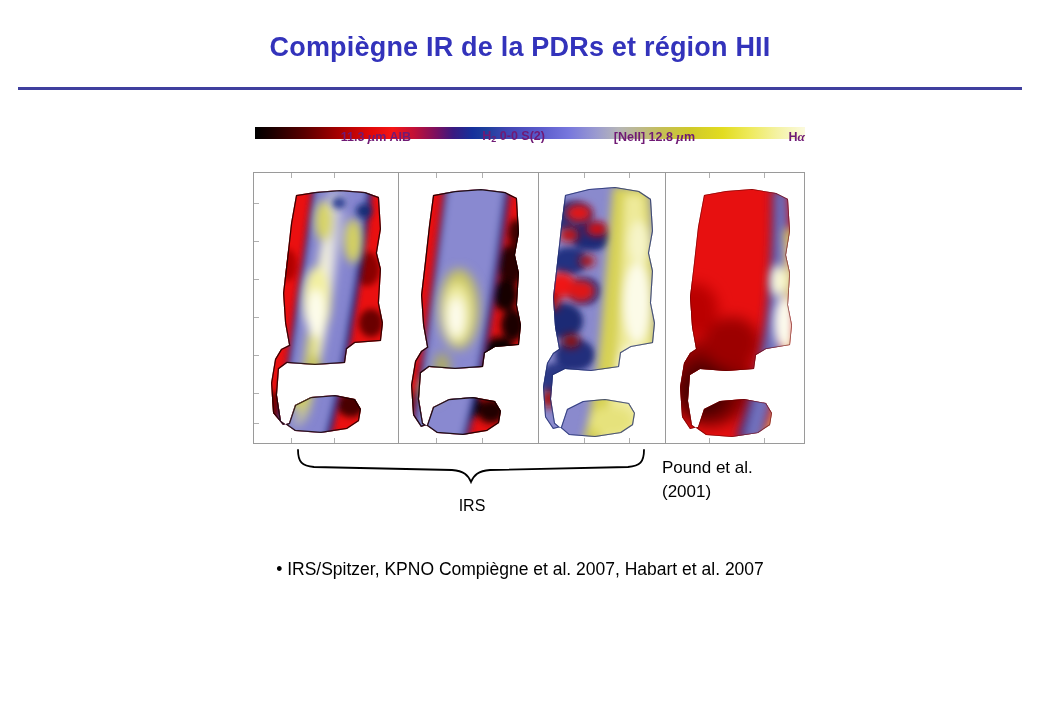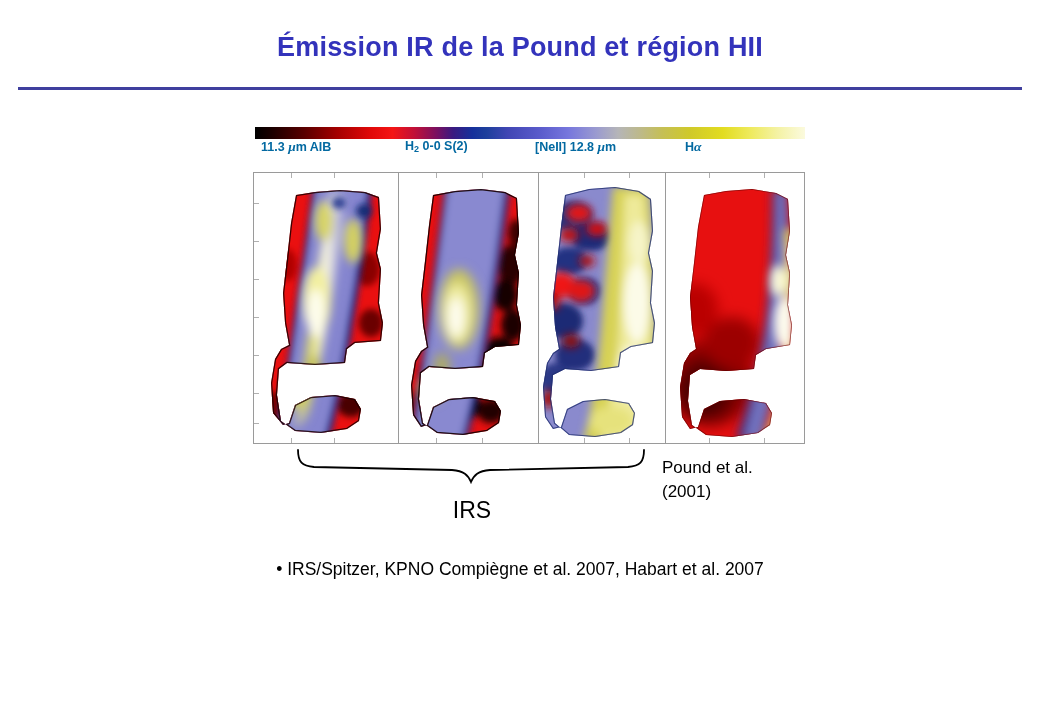--- a/index.html
+++ b/index.html
@@ -74,25 +74,25 @@
       #bdb98a 70%,
       #c5bf55 74%,
       #cfc92a 79%,
       #e2dc20 85%,
       #eeea5c 90%,
       #f4f2a4 95%,
       #fbfade 100%);
   }
   .cb-label {
     position: absolute;
-    top: 14px;
+    top: 4px;
     font-size: 12.5px;
     font-weight: bold;
-    color: #0369a1;
-    text-align: left;
+    color: #701a75;
+    text-align: right;
     white-space: nowrap;
   }
   .cb-label .it { font-style: italic; font-family: "Liberation Serif", serif; font-size: 13.5px;}
   .cb-label sub { font-size: 9px; vertical-align: -2px; }
 
   
   #panels {
     position: absolute;
     left: 0px;
     top: 47px;
@@ -132,21 +132,21 @@
     top: 448px;
     width: 360px;
     height: 36px;
   }
   #irs-label {
     position: absolute;
     left: 292px;
     top: 497px;
     width: 360px;
     text-align: center;
-    font-size: 23px;
+    font-size: 16px;
     color: #000;
   }
   #pound-label {
     position: absolute;
     left: 662px;
     top: 456px;
     font-size: 17px;
     line-height: 24px;
     color: #000;
     white-space: pre-line;
@@ -160,21 +160,21 @@
     width: 1040px;
     text-align: center;
     font-size: 17.5px;
     color: #000;
     white-space: nowrap;
   }
 </style>
 </head>
 <body>
 
-<div id="slide-title">Émission IR de la Pound et région HII</div>
+<div id="slide-title">Compiègne IR de la PDRs et région HII</div>
 <div id="title-rule"></div>
 
 <div id="figure">
 
   <div id="colorbar"></div>
 
   <div class="cb-label" style="left:8px;  width:150px;">11.3&nbsp;<span class="it">μ</span>m AIB</div>
   <div class="cb-label" style="left:152px; width:140px;">H<sub>2</sub> 0-0 S(2)</div>
   <div class="cb-label" style="left:282px; width:160px;">[NeII] 12.8&nbsp;<span class="it">μ</span>m</div>
   <div class="cb-label" style="left:432px; width:120px;">H<span class="it">α</span></div>

